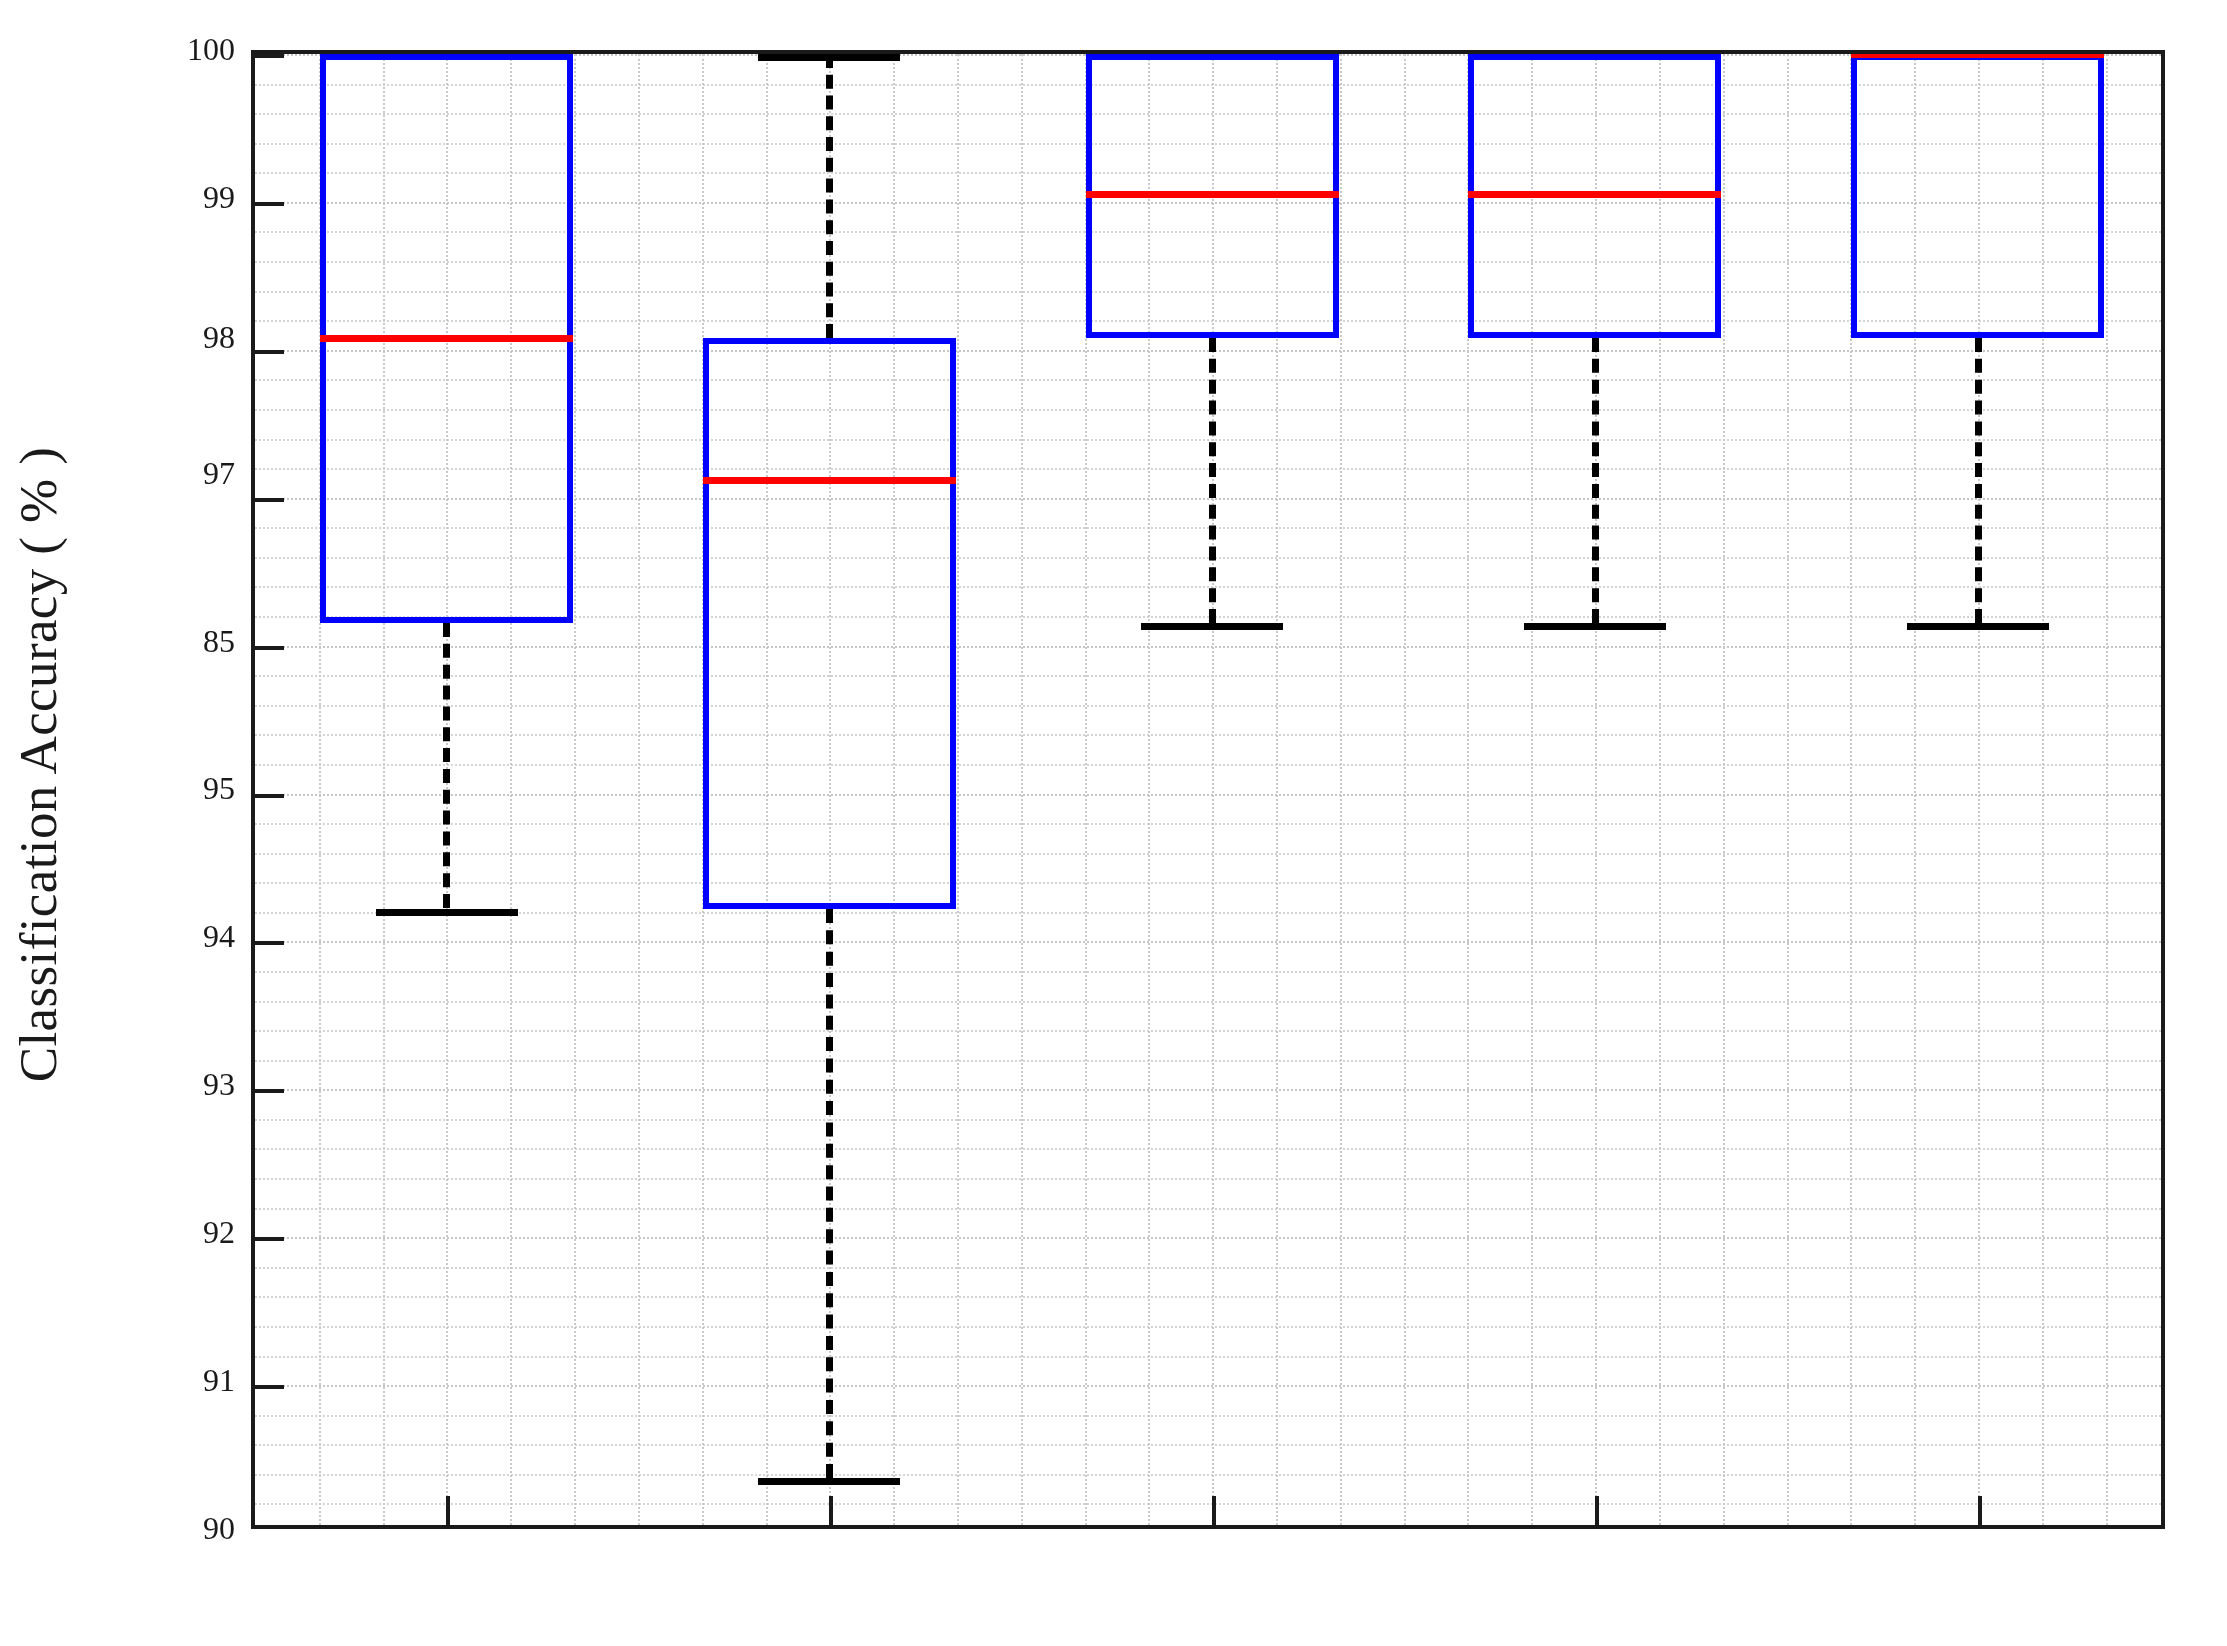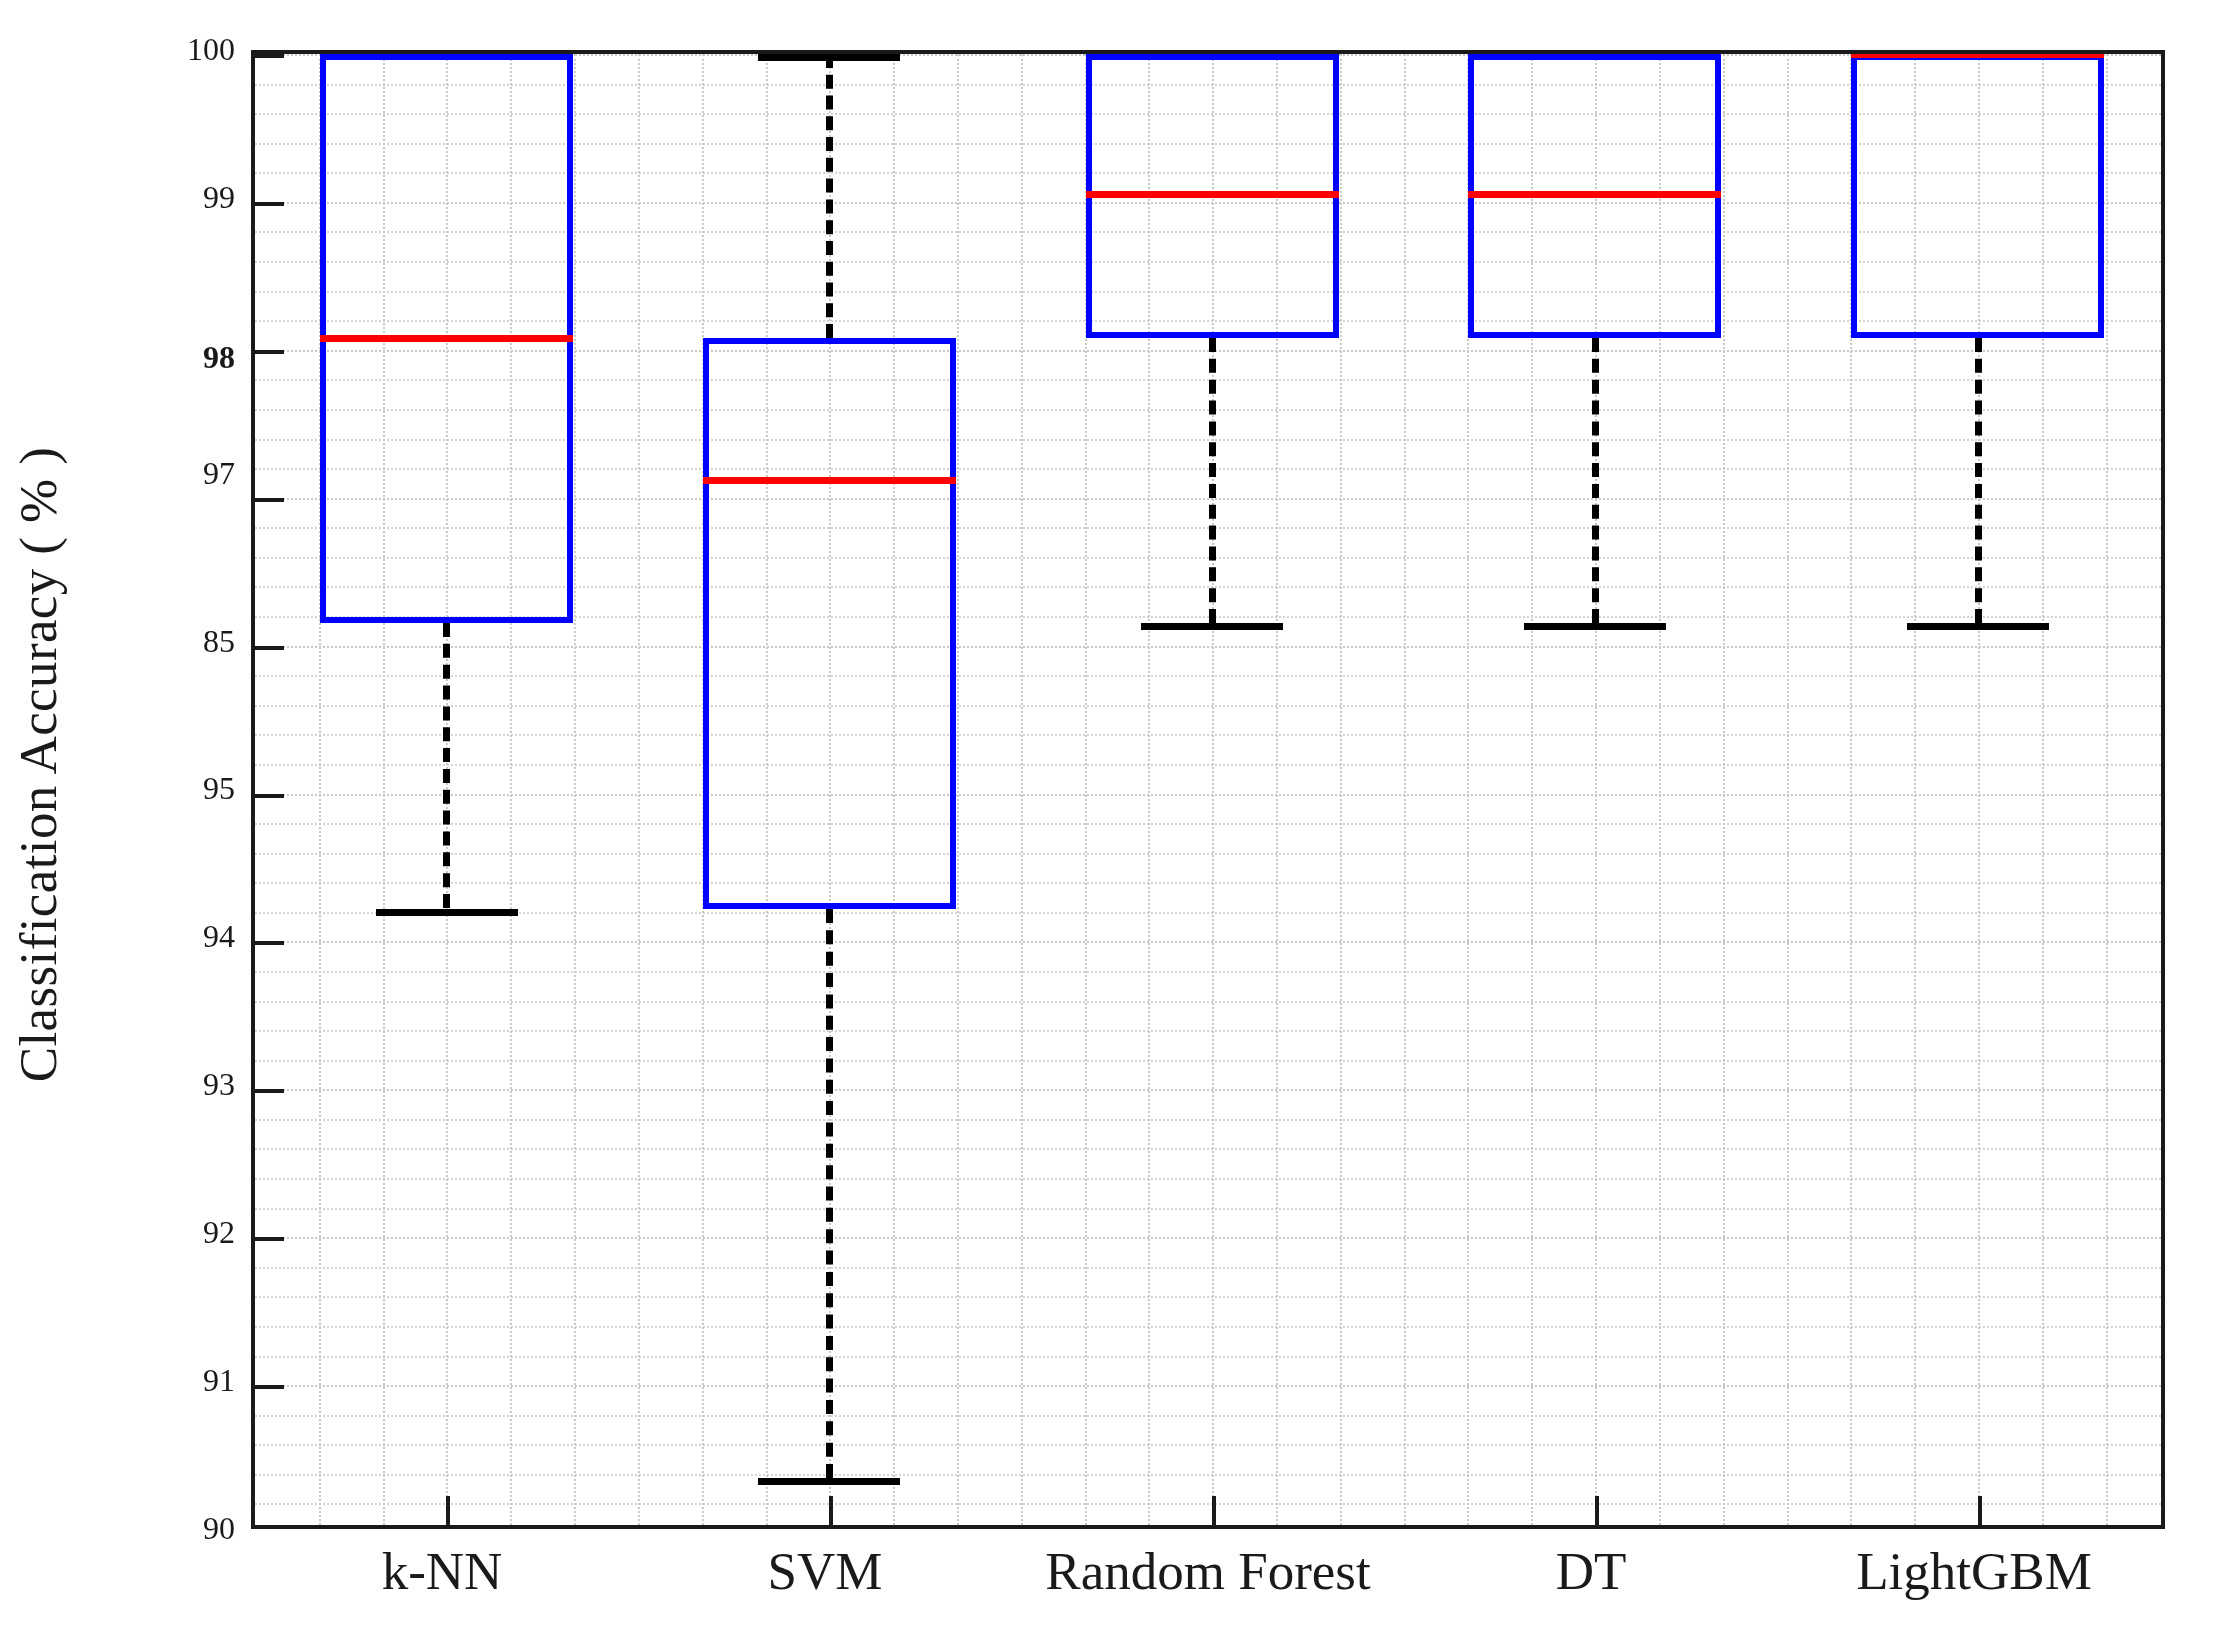--- a/index.html
+++ b/index.html
@@ -113,21 +113,21 @@
 
   <div id="ytick-labels">
       <div class="ytick-label" style="top: 1503px;">90</div>
       <div class="ytick-label" style="top: 1355px;">91</div>
       <div class="ytick-label" style="top: 1207px;">92</div>
       <div class="ytick-label" style="top: 1059px;">93</div>
       <div class="ytick-label" style="top: 911px;">94</div>
       <div class="ytick-label" style="top: 763px;">95</div>
       <div class="ytick-label" style="top: 616px;">85</div>
       <div class="ytick-label" style="top: 448px;">97</div>
-      <div class="ytick-label" style="top: 332px; font-weight: bold;">98</div>
+      <div class="ytick-label" style="top: 312px;">98</div>
       <div class="ytick-label" style="top: 172px;">99</div>
       <div class="ytick-label" style="top: 24px;">100</div>
     </div>
 
   <div id="plot-area">
     <div id="grid-layer">
         <div class="gridline-h minor" style="top: 1449px;"></div>
         <div class="gridline-h minor" style="top: 1420px;"></div>
         <div class="gridline-h minor" style="top: 1390px;"></div>
         <div class="gridline-h minor" style="top: 1361px;"></div>
@@ -253,22 +253,15 @@
         </div>
         <div class="bp-group" style="left: 0px; width: 1914px;">
           <div class="bp-whisker" style="left: 1720px; top: 284px; height: 285px;"></div>
           <div class="bp-cap" style="left: 1652px; width: 142px; top: 569px;"></div>
           <div class="bp-box" style="left: 1596px; width: 253px; top: 0px; height: 284px;"></div>
           <div class="bp-median" style="left: 1596px; width: 253px; top: -3.4px;"></div>
         </div>
       </div>
   </div>
 
-  <div id="xtick-labels">
-      <div class="xtick-label" style="left: 191px; top: 0px;">k-NN</div>
-      <div class="xtick-label" style="left: 574px; top: 0px;">SVM</div>
-      <div class="xtick-label" style="left: 957px; top: 0px;">Random Forest</div>
-      <div class="xtick-label" style="left: 1340px; top: 0px;">DT</div>
-      <div class="xtick-label" style="left: 1723px; top: 0px;">LightGBM</div>
-    </div>
 
 </div>
 
 
 </body></html>

